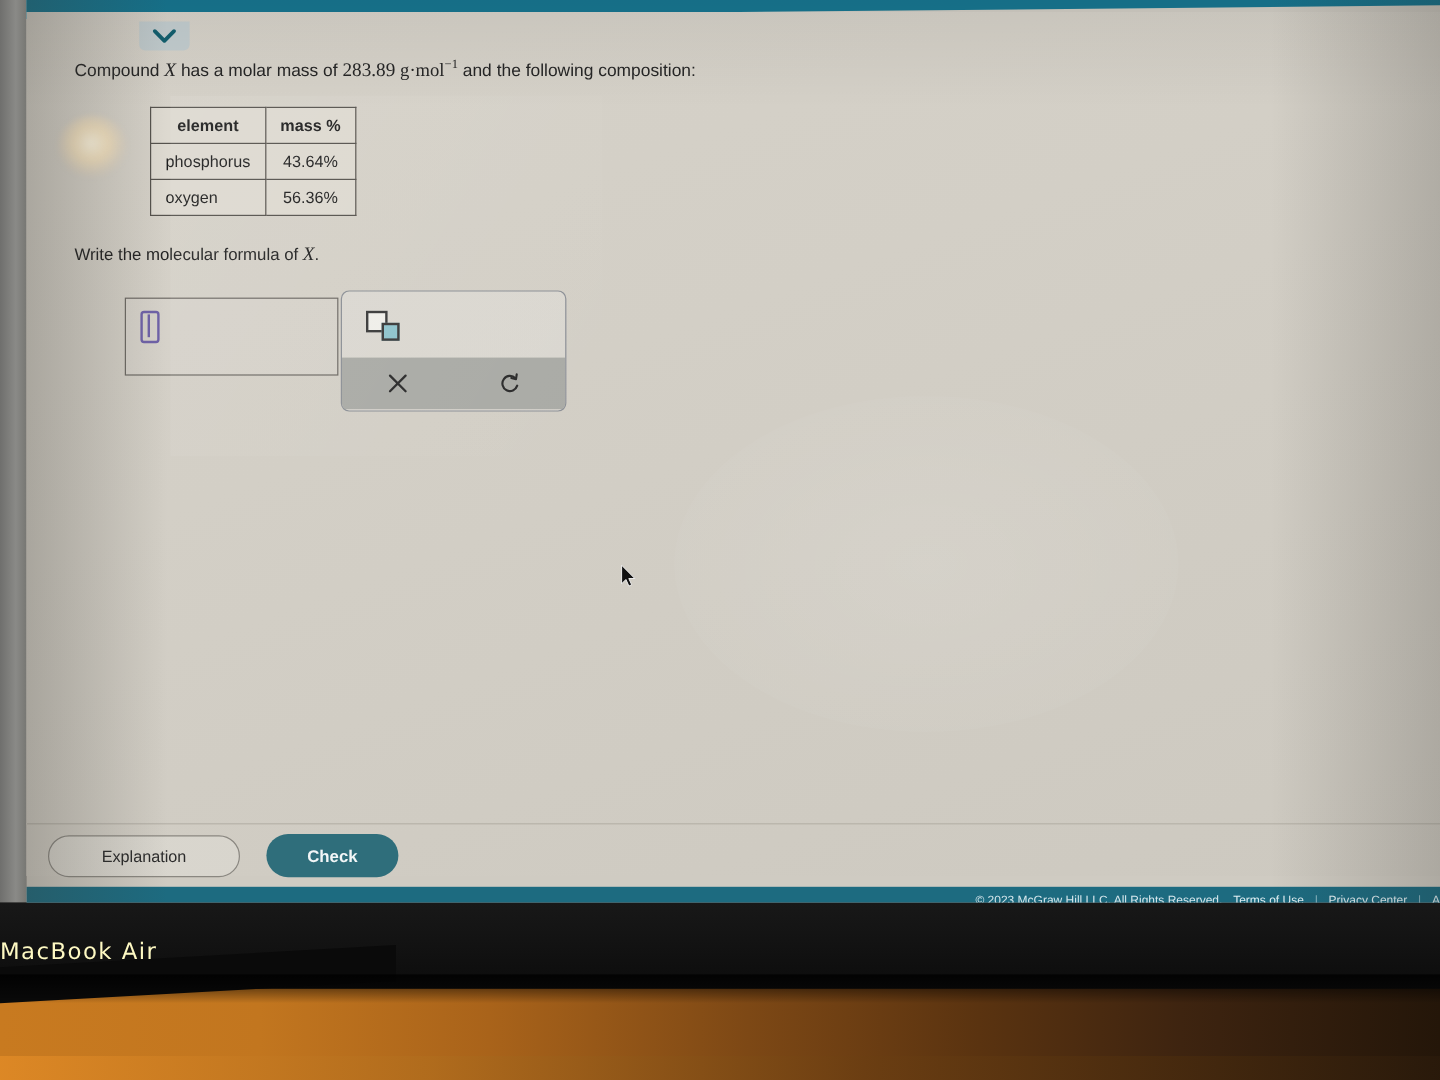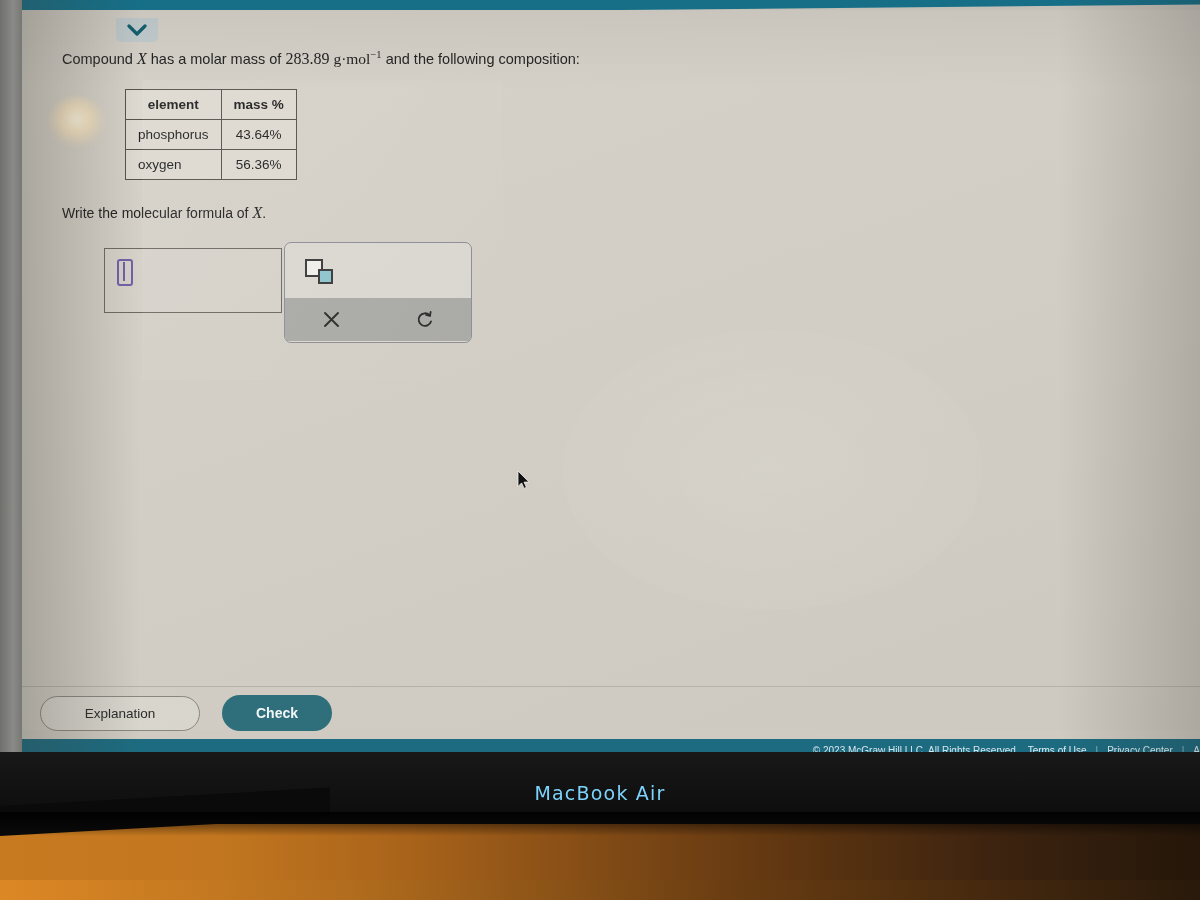--- a/index.html
+++ b/index.html
@@ -58,24 +58,24 @@
     left: 0; top: 806px;
     width: 330px; height: 30px;
     background: #0a0a0a;
     transform: skewY(-3.2deg);
     transform-origin: left top;
   }
   .macbook-label {
     position: absolute;
     left: 0; top: 782px;
     width: 1200px;
-    text-align: center;
+    text-align: left;
     font-size: 19px;
     letter-spacing: 1.2px;
-    color: #7dd3fc;
+    color: #fef9c3;
     font-family: "DejaVu Sans", sans-serif;
     user-select: none;
   }
 
   
   .bezel-left {
     position: absolute;
     left: 0; top: 0;
     width: 22px; height: 752px;
     background: linear-gradient(90deg,#6f6f6d 0%, #8a8a87 60%, #777773 100%);

